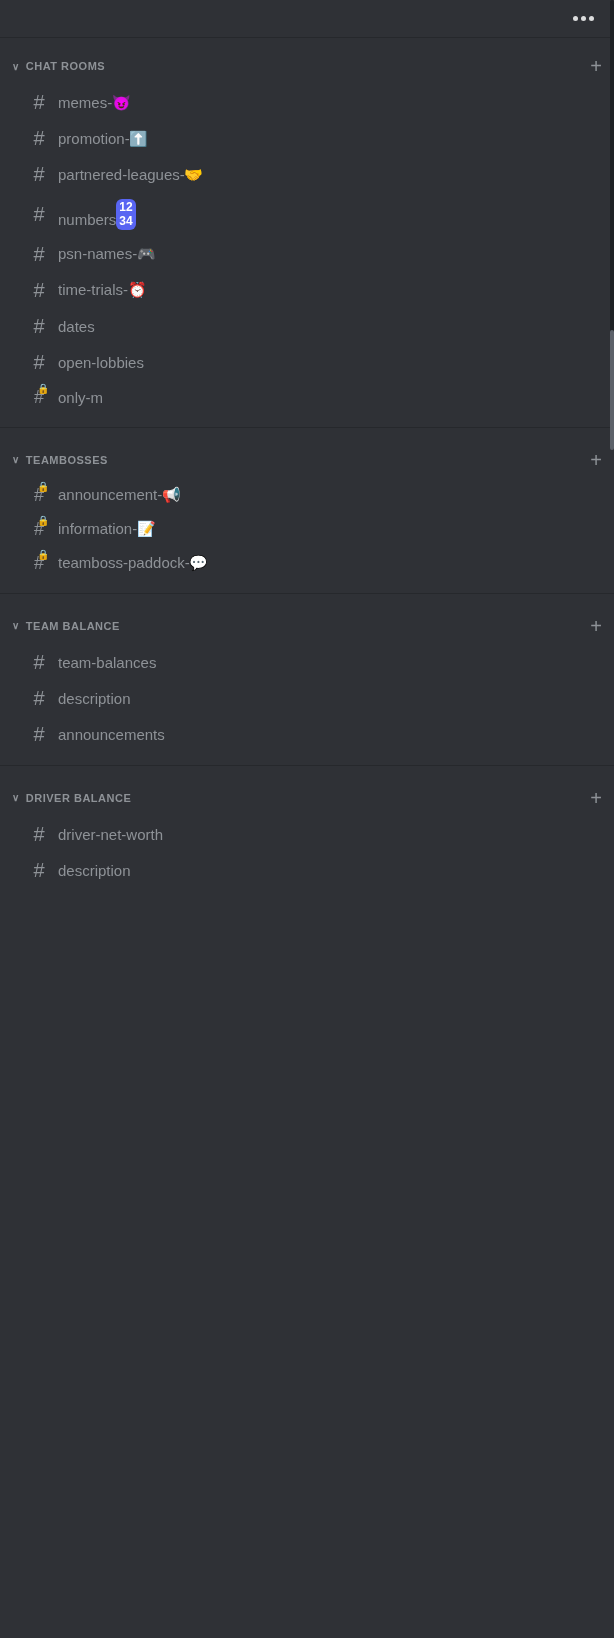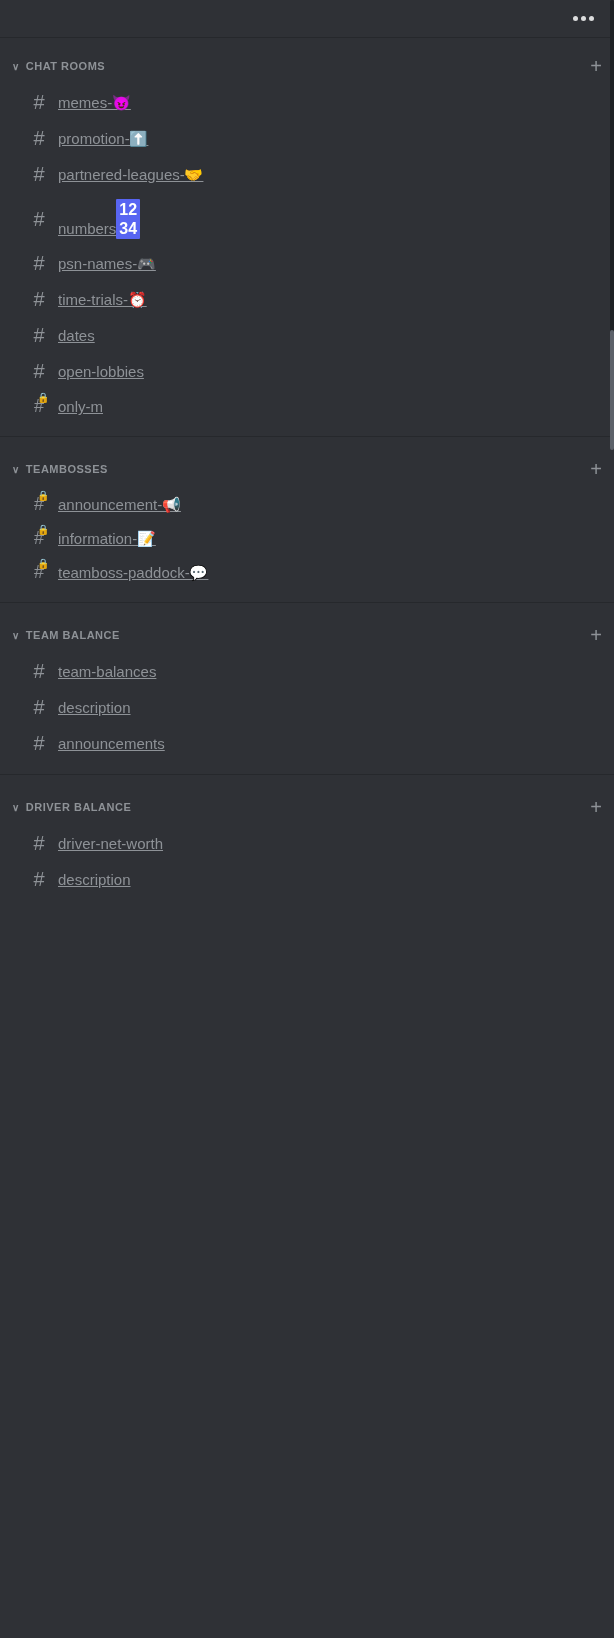--- a/index.html
+++ b/index.html
@@ -113,21 +113,20 @@
       position: absolute;
       top: -4px;
       right: -6px;
       font-size: 10px;
     }
 
     .channel-name {
       font-size: 15px;
       color: #8e9297;
       font-weight: 400;
-      text-decoration: underline;
     }
 
     .scrollbar {
       position: fixed;
       right: 0;
       top: 0;
       width: 4px;
       height: 400px;
       background-color: #1e2124;
       border-radius: 2px;
@@ -187,21 +186,21 @@
       <div class="channel-item">
         <div class="channel-icon">
           <span class="hash-icon">#</span>
         </div>
         <span class="channel-name">partnered-leagues-🤝</span>
       </div>
       <div class="channel-item">
         <div class="channel-icon">
           <span class="hash-icon">#</span>
         </div>
-        <span class="channel-name">numbers<span style="background:#5865f2; color:white; font-size:16px; padding:1px 3px; border-radius:1px; font-weight:700; line-height:1.2; display:inline-block;">12<br>34</span></span>
+        <span class="channel-name">numbers<span style="background:#5865f2; color:white; font-size:12px; padding:1px 3px; border-radius:6px; font-weight:700; line-height:1.2; display:inline-block;">12<br>34</span></span>
       </div>
       <div class="channel-item">
         <div class="channel-icon">
           <span class="hash-icon">#</span>
         </div>
         <span class="channel-name">psn-names-🎮</span>
       </div>
       <div class="channel-item">
         <div class="channel-icon">
           <span class="hash-icon">#</span>

